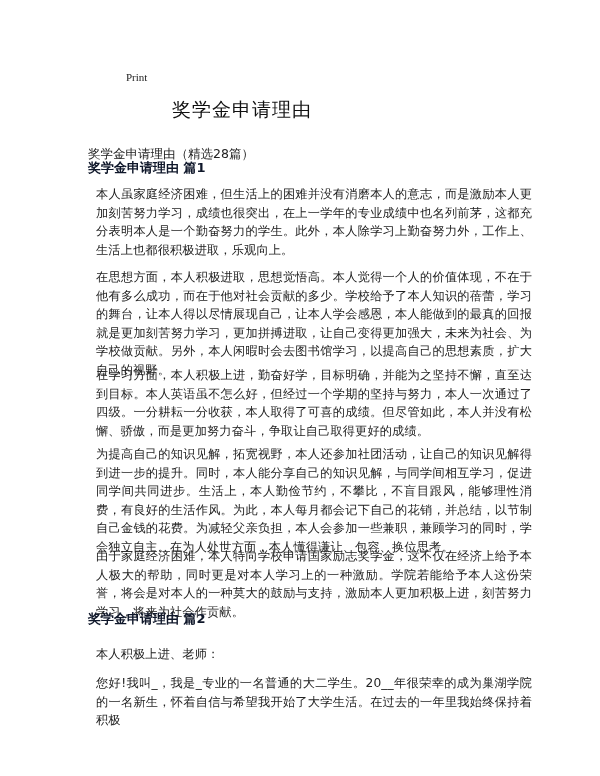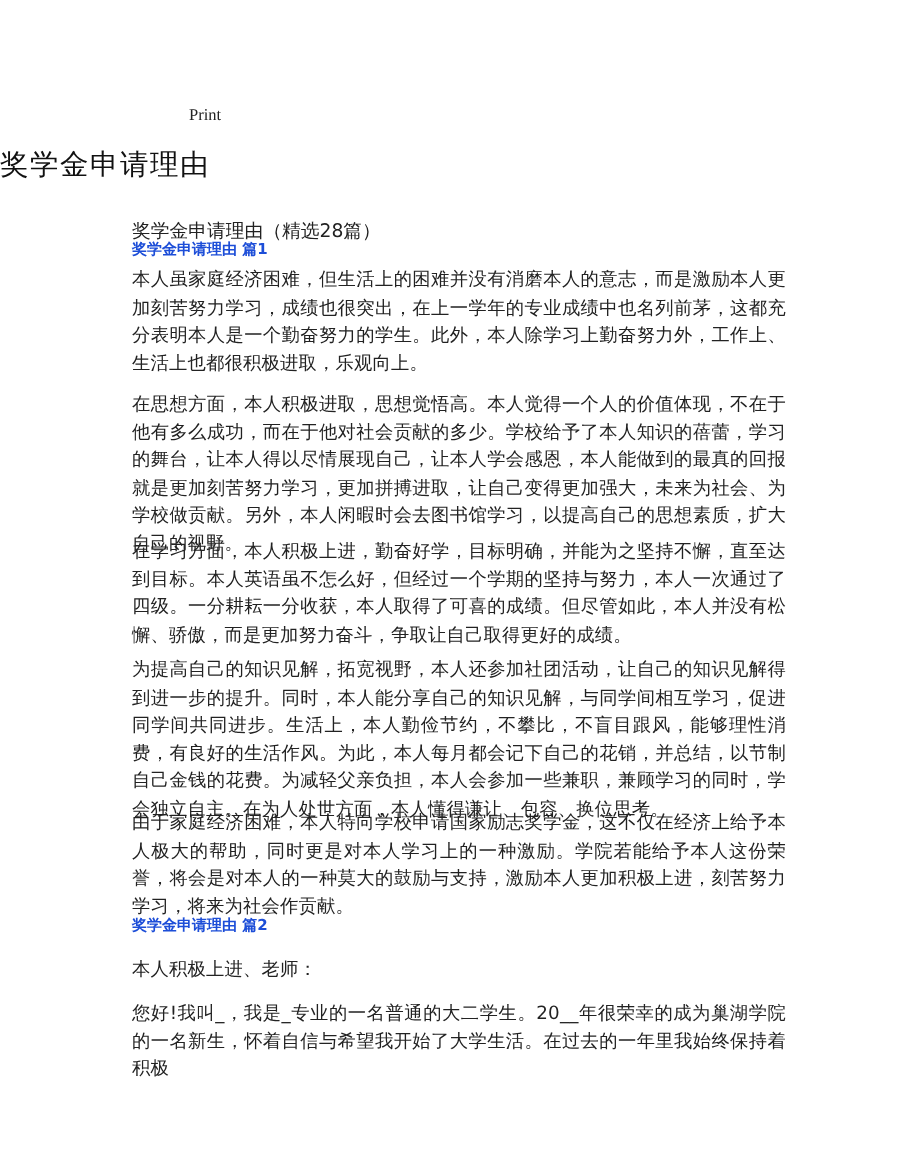--- a/index.html
+++ b/index.html
@@ -8,31 +8,31 @@
       font-family: "DejaVu Sans", "Liberation Sans", sans-serif;
       color: #1a1a1a;
     }
     .print-link {
       position: absolute; left: 88px; top: 71px;
       font-family: "Liberation Serif", "DejaVu Serif", serif;
       font-size: 11px; color: #222; margin-left: 38px;
     }
     .doc-title {
       position: absolute; left: 0; width: 484px; top: 97px;
-      text-align: left; font-size: 19px; font-weight: normal; color: #111;
+      text-align: center; font-size: 19px; font-weight: normal; color: #111;
       letter-spacing: 1px; margin: 0;
     }
     .subtitle { position: absolute; left: 88px; top: 146px; font-size: 12.5px; color: #222; }
     .section-heading {
-      position: absolute; left: 88px; font-size: 10px; font-weight: bold; color: #1d4ed8; margin: 0;
+      position: absolute; left: 88px; font-size: 13px; font-weight: bold; color: #0f172a; margin: 0;
     }
     .para {
       position: absolute; left: 88px; width: 436px;
       font-size: 12.2px; line-height: 18.6px; color: #222;
-      margin: 0; text-align: justify; letter-spacing: 0.15px;
+      margin: 8px; text-align: justify; letter-spacing: 0.15px;
     }
   </style>
 </head>
 <body>
 
 <a class="print-link">Print</a>
 
 <h1 class="doc-title">奖学金申请理由</h1>
 
 <div class="subtitle">奖学金申请理由（精选28篇）</div>

